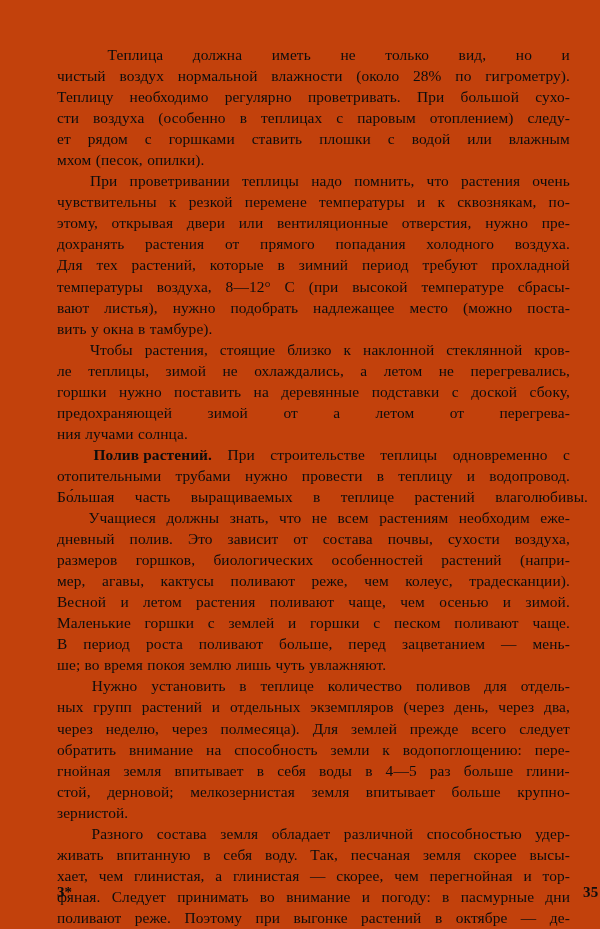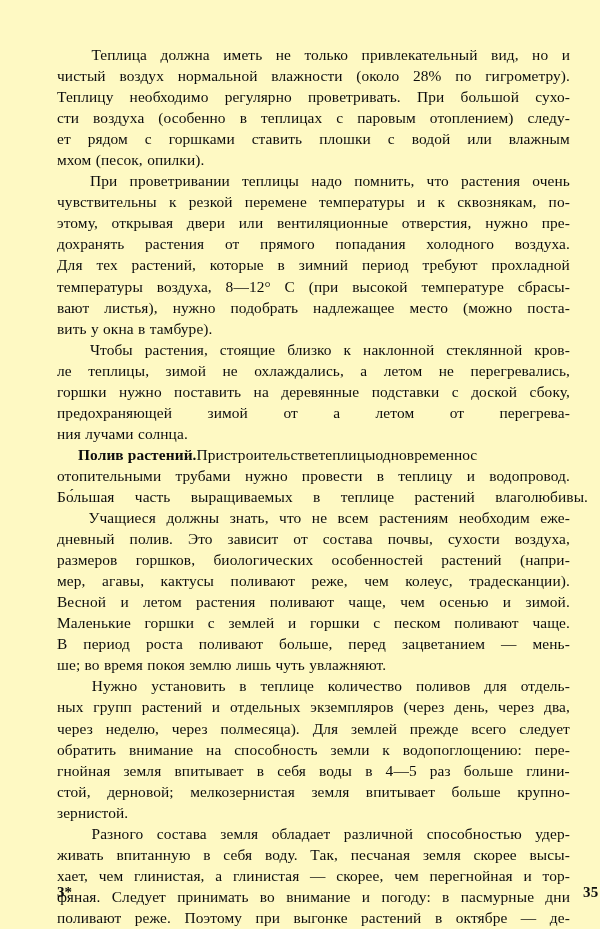--- a/index.html
+++ b/index.html
@@ -9,21 +9,21 @@
     background: #ffffff;
   }
   body {
     font-family: "Liberation Serif", "DejaVu Serif", serif;
     color: #0d0d0d;
   }
   .page {
     position: relative;
     width: 600px;
     height: 929px;
-    background: #fef9c3;
+    background: #c2410c;
     overflow: hidden;
     box-sizing: border-box;
   }
   .text-block {
     position: absolute;
     left: 57px;
     top: 44px;
     width: 513px;
   }
   
@@ -75,40 +75,40 @@
     font-weight: bold;
     letter-spacing: 0.2px;
   }
 </style>
 </head>
 <body>
 
 <div class="page">
 
   <div class="text-block">
-      <div class="ln indent"><span>Теплица</span><span>должна</span><span>иметь</span><span>не</span><span>только</span><span>привлекательный</span><span>вид,</span><span>но</span><span>и</span></div>
+      <div class="ln indent"><span>Теплица</span><span>должна</span><span>иметь</span><span>не</span><span>только</span><span>вид,</span><span>но</span><span>и</span></div>
       <div class="ln"><span>чистый</span><span>воздух</span><span>нормальной</span><span>влажности</span><span>(около</span><span>28%</span><span>по</span><span>гигрометру).</span></div>
       <div class="ln"><span>Теплицу</span><span>необходимо</span><span>регулярно</span><span>проветривать.</span><span>При</span><span>большой</span><span>сухо-</span></div>
       <div class="ln"><span>сти</span><span>воздуха</span><span>(особенно</span><span>в</span><span>теплицах</span><span>с</span><span>паровым</span><span>отоплением)</span><span>следу-</span></div>
       <div class="ln"><span>ет</span><span>рядом</span><span>с</span><span>горшками</span><span>ставить</span><span>плошки</span><span>с</span><span>водой</span><span>или</span><span>влажным</span></div>
       <div class="ln flush" style="justify-content: flex-start;"><span>мхом</span><span style="margin-left: 0.28em;">(песок,</span><span style="margin-left: 0.28em;">опилки).</span></div>
       <div class="ln indent"><span>При</span><span>проветривании</span><span>теплицы</span><span>надо</span><span>помнить,</span><span>что</span><span>растения</span><span>очень</span></div>
       <div class="ln"><span>чувствительны</span><span>к</span><span>резкой</span><span>перемене</span><span>температуры</span><span>и</span><span>к</span><span>сквознякам,</span><span>по-</span></div>
       <div class="ln"><span>этому,</span><span>открывая</span><span>двери</span><span>или</span><span>вентиляционные</span><span>отверстия,</span><span>нужно</span><span>пре-</span></div>
       <div class="ln"><span>дохранять</span><span>растения</span><span>от</span><span>прямого</span><span>попадания</span><span>холодного</span><span>воздуха.</span></div>
       <div class="ln"><span>Для</span><span>тех</span><span>растений,</span><span>которые</span><span>в</span><span>зимний</span><span>период</span><span>требуют</span><span>прохладной</span></div>
       <div class="ln"><span>температуры</span><span>воздуха,</span><span>8—12°</span><span>С</span><span>(при</span><span>высокой</span><span>температуре</span><span>сбрасы-</span></div>
       <div class="ln"><span>вают</span><span>листья),</span><span>нужно</span><span>подобрать</span><span>надлежащее</span><span>место</span><span>(можно</span><span>поста-</span></div>
       <div class="ln flush" style="justify-content: flex-start;"><span>вить</span><span style="margin-left: 0.28em;">у</span><span style="margin-left: 0.28em;">окна</span><span style="margin-left: 0.28em;">в</span><span style="margin-left: 0.28em;">тамбуре).</span></div>
       <div class="ln indent"><span>Чтобы</span><span>растения,</span><span>стоящие</span><span>близко</span><span>к</span><span>наклонной</span><span>стеклянной</span><span>кров-</span></div>
       <div class="ln"><span>ле</span><span>теплицы,</span><span>зимой</span><span>не</span><span>охлаждались,</span><span>а</span><span>летом</span><span>не</span><span>перегревались,</span></div>
       <div class="ln"><span>горшки</span><span>нужно</span><span>поставить</span><span>на</span><span>деревянные</span><span>подставки</span><span>с</span><span>доской</span><span>сбоку,</span></div>
       <div class="ln"><span>предохраняющей</span><span>зимой</span><span>от</span><span>а</span><span>летом</span><span>от</span><span>перегрева-</span></div>
       <div class="ln flush" style="justify-content: flex-start;"><span>ния</span><span style="margin-left: 0.28em; text-align: center;">лучами</span><span style="margin-left: 0.28em; font-family: Liberation Serif, serif;">солнца.</span></div>
-      <div class="ln indent flush" style="justify-content: flex-start;"><span class="bold" style="margin-left: 0px;">Полив растений.</span><span style="margin-left: 0px;">При</span><span style="margin-left: 0px;">строительстве</span><span style="margin-left: 0px;">теплицы</span><span style="margin-left: 0px;">одновременно</span><span style="margin-left: 0px;">с</span></div>
+      <div class="ln indent flush" style="justify-content: space-between;"><span class="bold" style="margin-left: 0px;">Полив растений.</span><span style="margin-left: 0px;">При</span><span style="margin-left: 0px;">строительстве</span><span style="margin-left: 0px;">теплицы</span><span style="margin-left: 0px;">одновременно</span><span style="margin-left: 0px;">с</span></div>
       <div class="ln"><span>отопительными</span><span>трубами</span><span>нужно</span><span>провести</span><span>в</span><span>теплицу</span><span>и</span><span>водопровод.</span></div>
       <div class="ln flush" style="justify-content: flex-start; gap: 16px;"><span>Бо́льшая</span><span style="margin-left: 0.28em;">часть</span><span style="margin-left: 0.28em;">выращиваемых</span><span style="margin-left: 0.28em;">в</span><span style="margin-left: 0.28em;">теплице</span><span style="margin-left: 0.28em;">растений</span><span style="margin-left: 0.28em;">влаголюбивы.</span></div>
       <div class="ln indent"><span>Учащиеся</span><span>должны</span><span>знать,</span><span>что</span><span>не</span><span>всем</span><span>растениям</span><span>необходим</span><span>еже-</span></div>
       <div class="ln"><span>дневный</span><span>полив.</span><span>Это</span><span>зависит</span><span>от</span><span>состава</span><span>почвы,</span><span>сухости</span><span>воздуха,</span></div>
       <div class="ln"><span>размеров</span><span>горшков,</span><span>биологических</span><span>особенностей</span><span>растений</span><span>(напри-</span></div>
       <div class="ln"><span>мер,</span><span>агавы,</span><span>кактусы</span><span>поливают</span><span>реже,</span><span>чем</span><span>колеус,</span><span>традесканции).</span></div>
       <div class="ln"><span>Весной</span><span>и</span><span>летом</span><span>растения</span><span>поливают</span><span>чаще,</span><span>чем</span><span>осенью</span><span>и</span><span>зимой.</span></div>
       <div class="ln"><span>Маленькие</span><span>горшки</span><span>с</span><span>землей</span><span>и</span><span>горшки</span><span>с</span><span>песком</span><span>поливают</span><span>чаще.</span></div>
       <div class="ln"><span>В</span><span>период</span><span>роста</span><span>поливают</span><span>больше,</span><span>перед</span><span>зацветанием</span><span>—</span><span>мень-</span></div>
       <div class="ln flush" style="justify-content: flex-start;"><span>ше;</span><span style="margin-left: 0.28em;">во</span><span style="margin-left: 0.28em;">время</span><span style="margin-left: 0.28em;">покоя</span><span style="margin-left: 0.28em;">землю</span><span style="margin-left: 0.28em;">лишь</span><span style="margin-left: 0.28em;">чуть</span><span style="margin-left: 0.28em;">увлажняют.</span></div>

